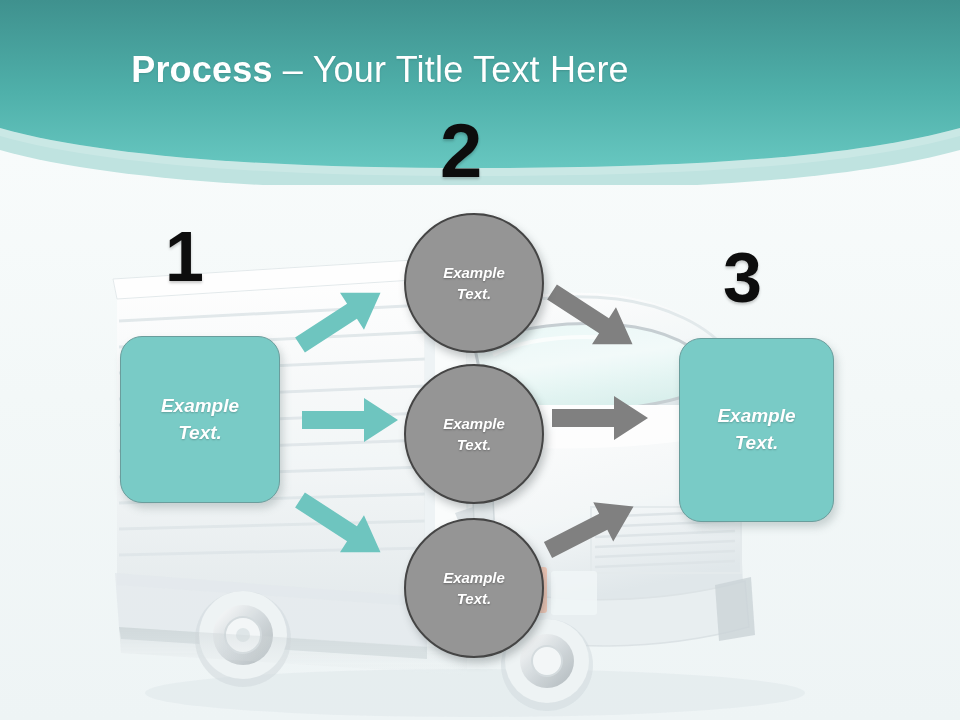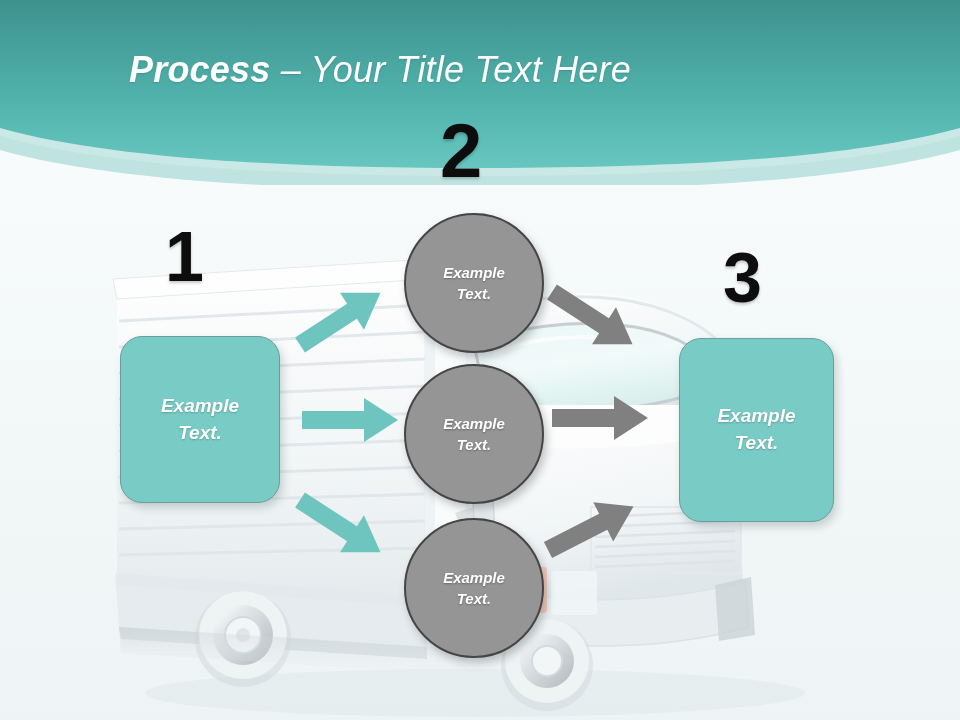--- a/index.html
+++ b/index.html
@@ -17,21 +17,21 @@
   
   .truck{position:absolute;left:95px;top:255px;width:760px;height:465px;opacity:.95;}
   .truck svg{display:block;width:100%;height:100%;}
 
   
   .header{position:absolute;left:0;top:0;width:960px;height:185px;overflow:hidden;}
   .header svg{position:absolute;left:0;top:0;}
   .title{
     position:absolute;left:0;top:49px;width:760px;text-align:center;
     font-size:36px;color:#ffffff;letter-spacing:.2px;white-space:nowrap;
-    z-index:4;text-shadow:0 1px 2px rgba(0,0,0,.13);font-style:italic;
+    z-index:4;text-shadow:0 1px 2px rgba(0,0,0,.13);
   }
   .title .bold{font-weight:bold;}
   .title .light{font-weight:normal;}
 
   
   .num{position:absolute;font-weight:bold;color:#0d0d0d;z-index:6;line-height:1;
        text-shadow:0 2px 3px rgba(0,0,0,.22);}
   .num-1{left:165px;top:222px;font-size:70px;}
   .num-2{left:440px;top:113px;font-size:76px;}
   .num-3{left:723px;top:243px;font-size:70px;}

